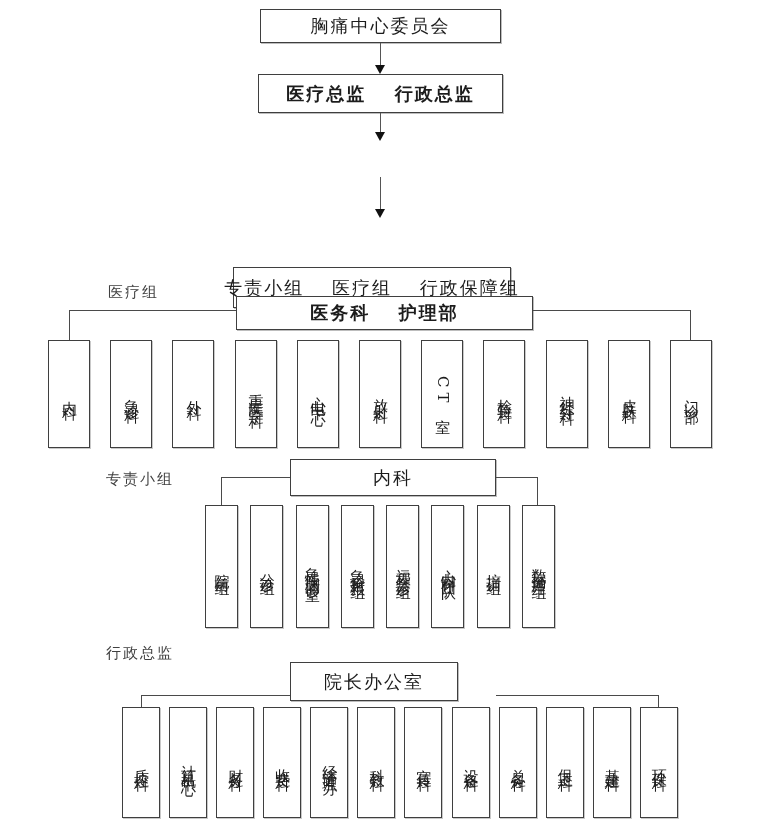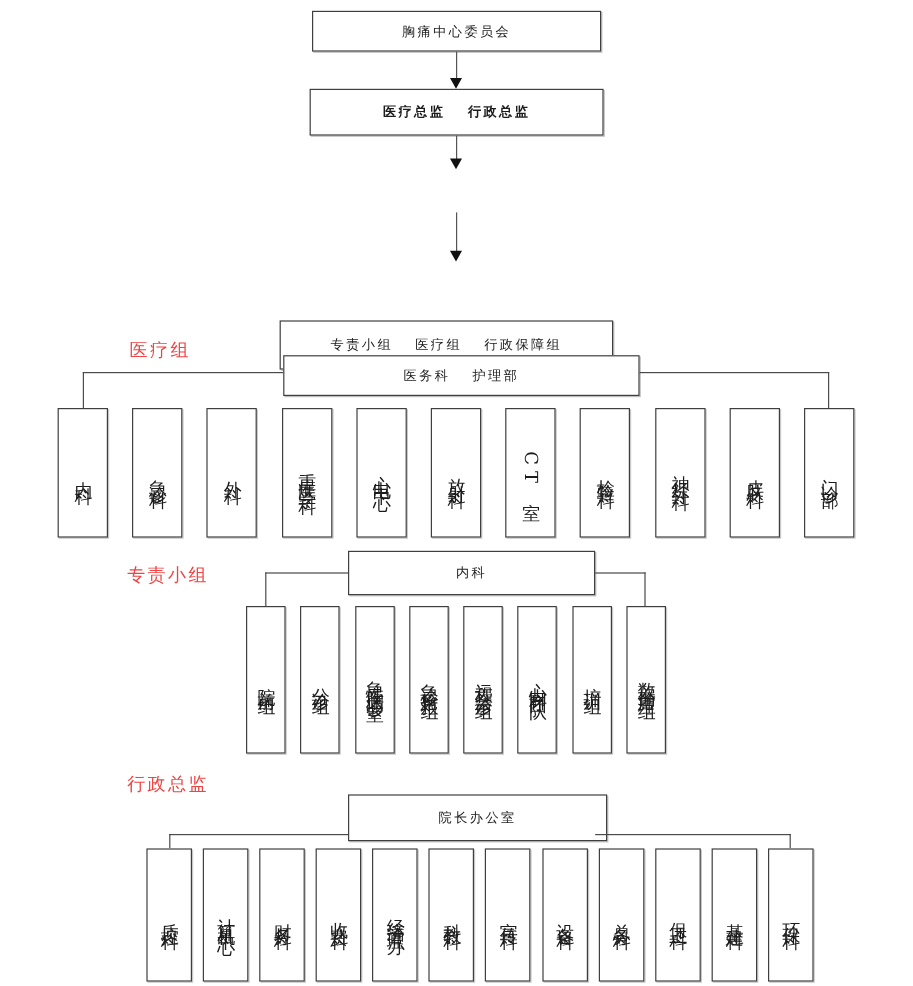--- a/index.html
+++ b/index.html
@@ -17,21 +17,21 @@
     overflow: hidden;
   }
   
   .hbox {
     position: absolute;
     border: 1px solid #3f3f3f;
     background: #ffffff;
     display: flex;
     align-items: center;
     justify-content: center;
-    font-size: 11px;
+    font-size: 18px;
     letter-spacing: 2px;
     white-space: pre;
     box-sizing: border-box;
     box-shadow: 1px 1px 0 #bdbdbd;
   }
   
   .vline {
     position: absolute;
     width: 1px;
     background: #555555;
@@ -42,21 +42,21 @@
     height: 0;
     border-left: 5px solid transparent;
     border-right: 5px solid transparent;
     border-top: 9px solid #111111;
   }
   
   .sec-label {
     position: absolute;
     font-size: 15px;
     letter-spacing: 2px;
-    color: #ef4444;
+    color: #404040;
     white-space: nowrap;
   }
   
   .conn {
     position: absolute;
     box-sizing: border-box;
   }
   .conn.left  { border-left: 1px solid #4a4a4a; border-top: 1px solid #4a4a4a; }
   .conn.right { border-right: 1px solid #4a4a4a; border-top: 1px solid #4a4a4a; }
   
@@ -111,21 +111,21 @@
 
   <div class="vline" style="left:380px; top:177px; height:33px;"></div>
   <div class="arrowhead" style="left:375px; top:209px;"></div>
 
   <div class="hbox" style="left:233px; top:219px; width:278px; height:41px;margin-top:48px;">
     <span>专责小组　 医疗组　 行政保障组</span>
   </div>
 
   <div class="sec-label" style="left:108px; top:283px;">医疗组</div>
 
-  <div class="hbox" style="left:236px; top:296px; width:297px; height:34px;">
+  <div class="hbox" style="left:236px; top:296px; width:297px; height:34px;font-weight:bold;">
     <span>医务科　 护理部</span>
   </div>
 
   <div class="conn left" style="left:69px;  top:310px; width:167px; height:30px;"></div>
   <div class="conn right" style="left:533px; top:310px; width:158px; height:30px;"></div>
 
   <div class="vrow row-medical" style="left:48px; top:340px; width:664px;">
       <div class="vbox">
       <span class="vtext">内科</span>
     </div>
@@ -192,21 +192,21 @@
       <div class="vbox">
       <span class="vtext">培训组</span>
     </div>
       <div class="vbox">
       <span class="vtext">数据管理组</span>
     </div>
     </div>
 
   <div class="sec-label" style="left:106px; top:644px;">行政总监</div>
 
-  <div class="hbox" style="left:290px; top:662px; width:216px; height:39px;">
+  <div class="hbox" style="left:290px; top:662px; width:168px; height:39px;">
     <span>院长办公室</span>
   </div>
 
   <div class="conn left" style="left:141px; top:695px; width:149px; height:12px;"></div>
   <div class="conn right" style="left:496px; top:695px; width:163px; height:12px;"></div>
 
   <div class="vrow row-admin" style="left:122px; top:707px; width:556px;">
       <div class="vbox">
       <span class="vtext">质控科</span>
     </div>

